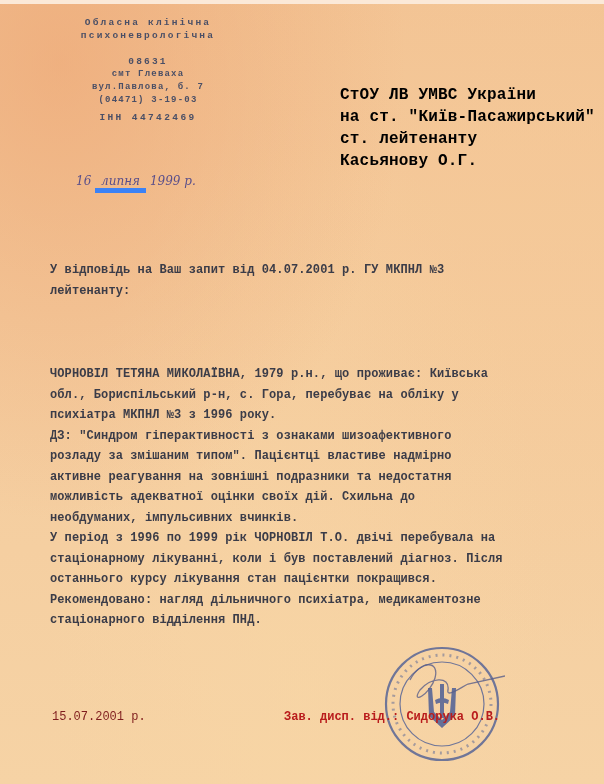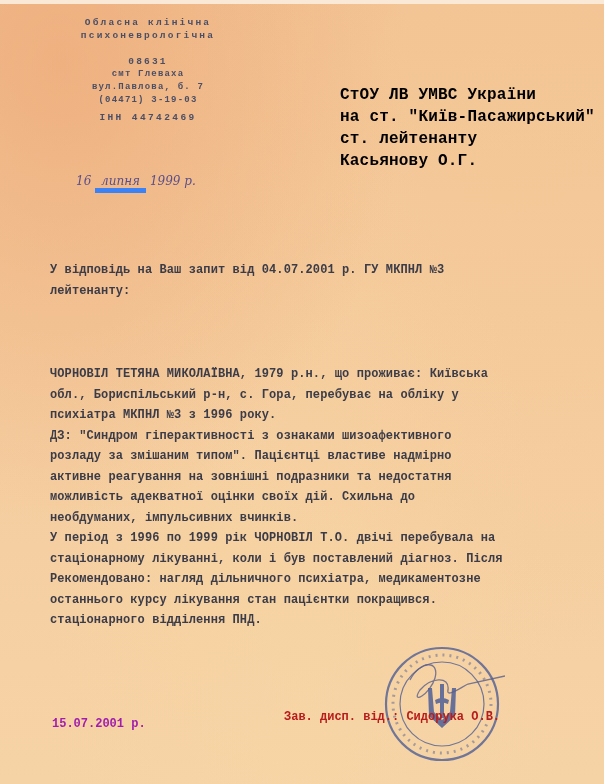--- a/index.html
+++ b/index.html
@@ -35,21 +35,21 @@
     }
     .addressee .line { display:block; white-space:nowrap; }
     .body-text {
       position:absolute; left:50px; width:520px; font-size:12px; line-height:20.5px;
       font-weight:bold; color:#3b3c48; letter-spacing:0.1px;
     }
     .body-text .line { display:block; white-space:nowrap; }
     .intro { top:260px; }
     .main { top:332px;margin-top:32px; }
     .footer-date {
-      position:absolute; left:52px; top:710px; font-size:12px; font-weight:bold; color:#a21caf;margin-top:7px;
+      position:absolute; left:52px; top:710px; font-size:12px; font-weight:normal; color:#7f1d1d;
     }
     .signature-line {
       position:absolute; left:284px; top:710px; font-size:12px; font-weight:bold; color:#b91c1c; white-space:nowrap;
     }
     .stamp { position:absolute; left:380px; top:640px; width:125px; height:125px; }
   </style>
 </head>
 <body>
 
 <div class="top-edge"></div>
@@ -87,22 +87,22 @@
   <span class="line">ЧОРНОВІЛ ТЕТЯНА МИКОЛАЇВНА, 1979 р.н., що проживає: Київська</span>
   <span class="line">обл., Бориспільський р-н, с. Гора, перебуває на обліку у</span>
   <span class="line">психіатра МКПНЛ №3 з 1996 року.</span>
   <span class="line">ДЗ: "Синдром гіперактивності з ознаками шизоафективного</span>
   <span class="line">розладу за змішаним типом". Пацієнтці властиве надмірно</span>
   <span class="line">активне реагування на зовнішні подразники та недостатня</span>
   <span class="line">можливість адекватної оцінки своїх дій. Схильна до</span>
   <span class="line">необдуманих, імпульсивних вчинків.</span>
   <span class="line">У період з 1996 по 1999 рік ЧОРНОВІЛ Т.О. двічі перебувала на</span>
   <span class="line">стаціонарному лікуванні, коли і був поставлений діагноз. Після</span>
+  <span class="line">останнього курсу лікування стан пацієнтки покращився.</span>
   <span class="line">Рекомендовано: нагляд дільничного психіатра, медикаментозне</span>
-  <span class="line">останнього курсу лікування стан пацієнтки покращився.</span>
   <span class="line">стаціонарного відділення ПНД.</span>
 </div>
 
 <svg class="stamp" viewBox="0 0 125 125">
   <g fill="none" stroke="#4f5f96" opacity="0.8">
     <circle cx="62" cy="64" r="56" stroke-width="2.2"></circle>
     <circle cx="62" cy="64" r="42" stroke-width="1.2"></circle>
     <circle cx="62" cy="64" r="49" stroke-width="3" stroke-dasharray="2 5" opacity="0.6"></circle>
   </g>
   <g fill="#4f5f96" opacity="0.85">

